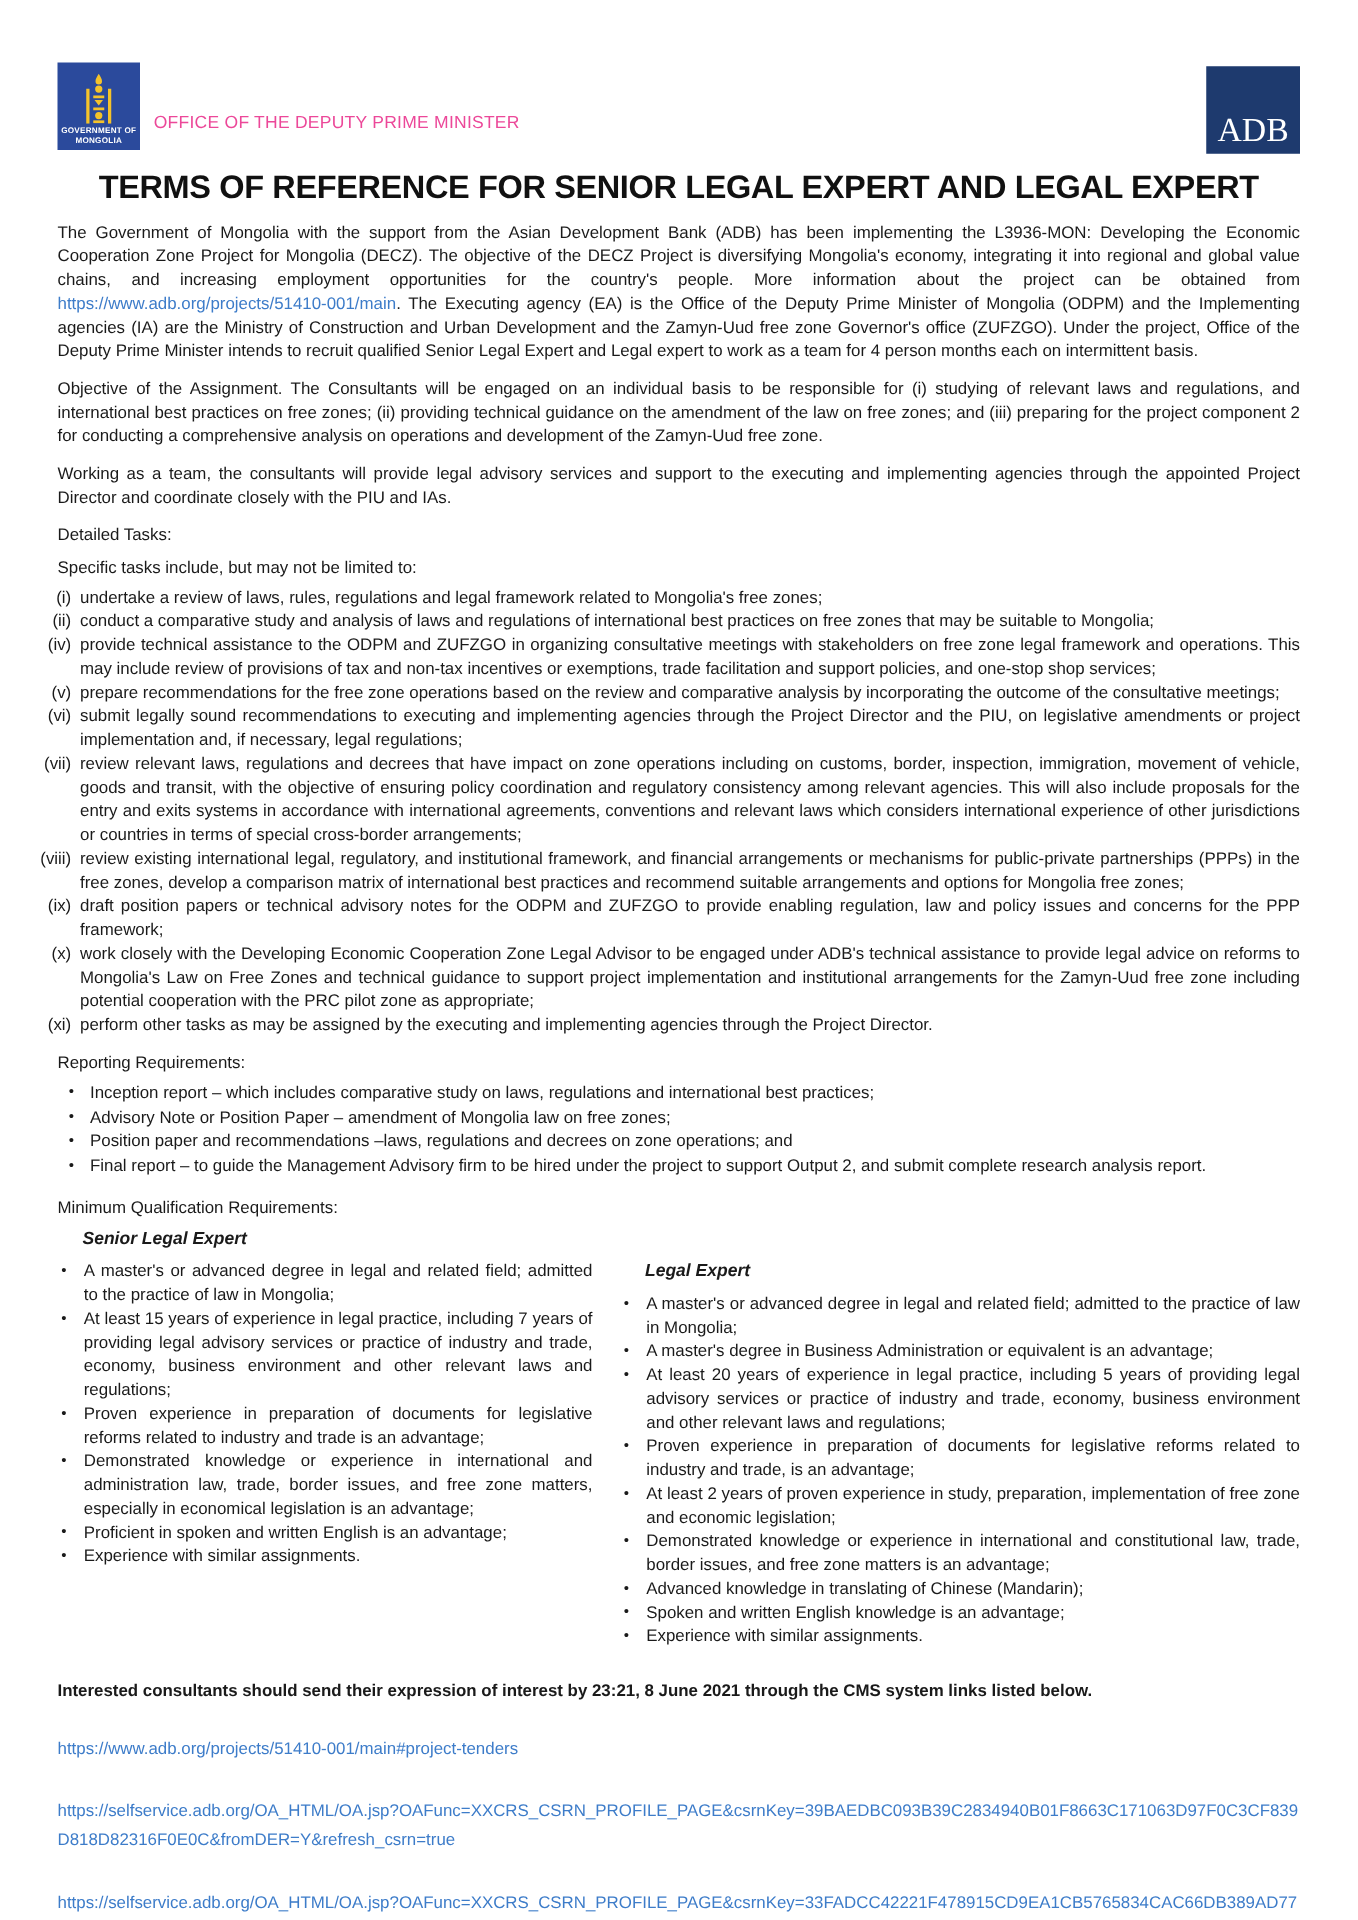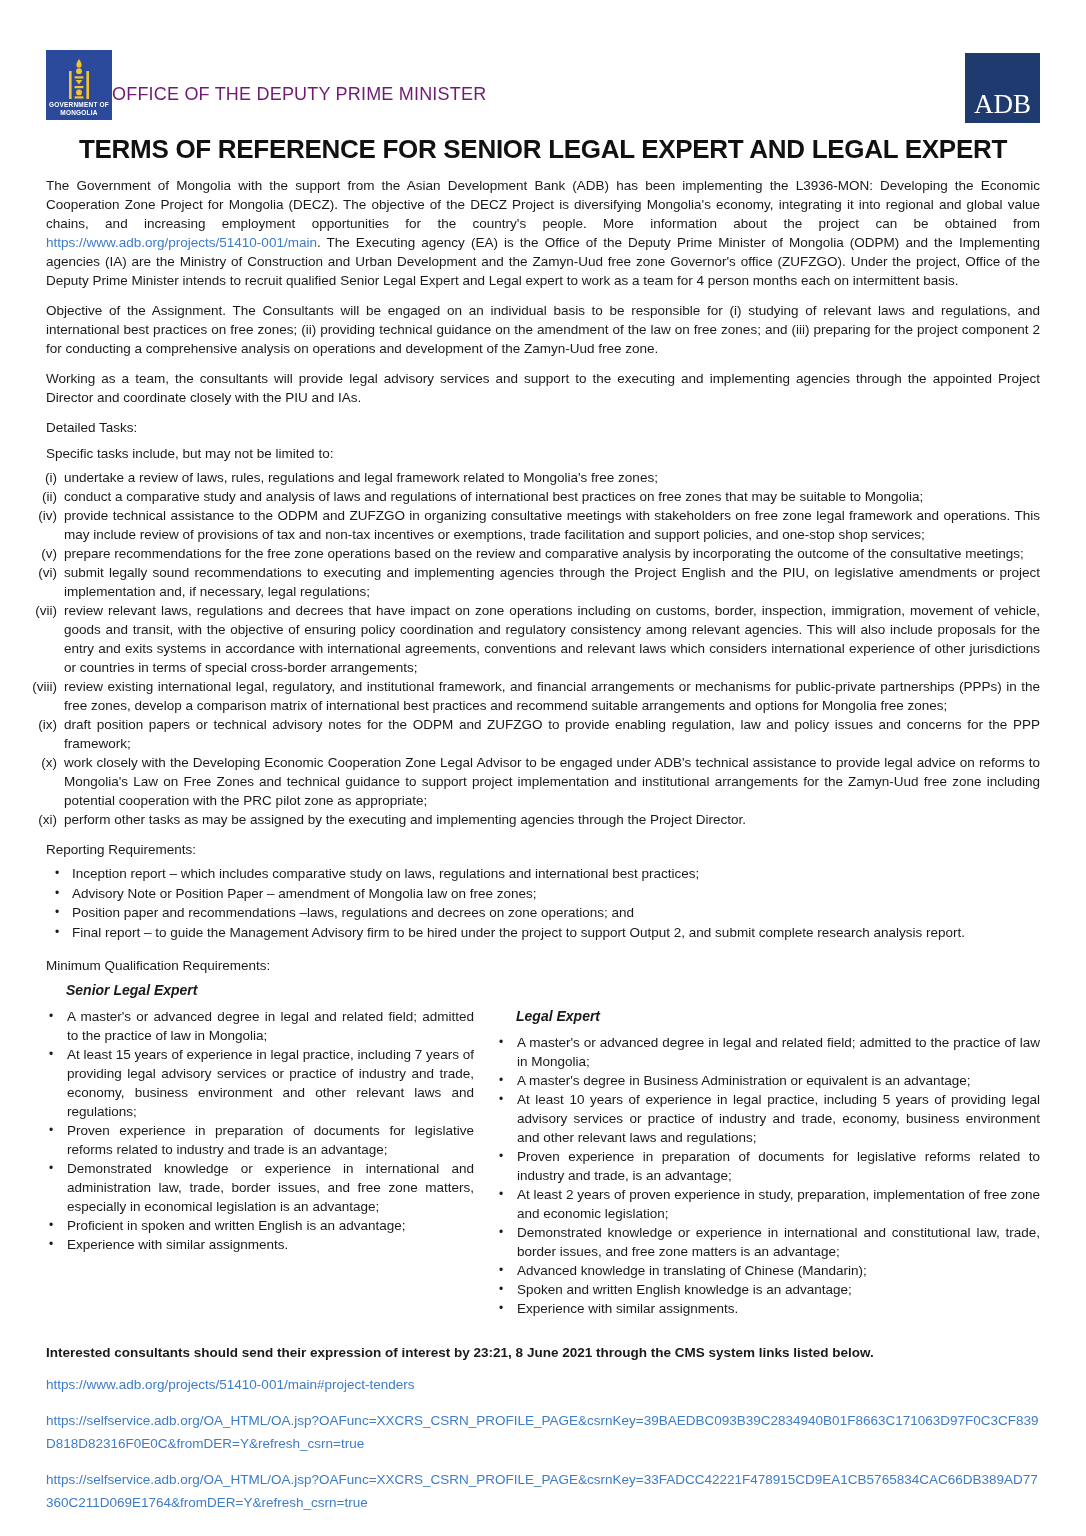--- a/index.html
+++ b/index.html
@@ -34,22 +34,23 @@
   .gov-logo .soyombo { margin-bottom: 2px; }
   .gov-logo-text {
     color: #ffffff;
     font-size: 6.5px;
     font-weight: bold;
     text-align: center;
     line-height: 1.25;
     letter-spacing: 0.2px;
   }
   .office-line {
-    font-size: 18px;
-    color: #701a75;
+    font-size: 14px;
+    color: #ec4899;
+    margin-left: 11px;
     margin-bottom: 15px;
     letter-spacing: 0.2px;
   }
   .adb-logo {
     width: 75px; height: 70px;
     background: #1e3a6e;
     display: flex;
     align-items: flex-end;
     justify-content: center;
     padding-bottom: 5px;
@@ -131,21 +132,21 @@
   .qual-item .txt { flex: 1 1 auto; text-align: justify; }
   
   .cta {
     font-size: 13.5px;
     font-weight: bold;
     margin-top: 27px;
   }
   .link-para {
     font-size: 13.5px;
     line-height: 23px;
-    margin-top: 13px;
+    margin-top: 27px;
     word-break: break-all;
   }
 </style>
 </head>
 <body>
 
 <div class="page">
 
   <div class="header">
     <div class="header-left">
@@ -196,21 +197,21 @@
     <div class="task-item">
         <span class="num">(iv)</span>
         <span class="txt">provide technical assistance to the ODPM and ZUFZGO in organizing consultative meetings with stakeholders on free zone legal framework and operations. This may include review of provisions of tax and non-tax incentives or exemptions, trade facilitation and support policies, and one-stop shop services;</span>
       </div>
     <div class="task-item">
         <span class="num">(v)</span>
         <span class="txt">prepare recommendations for the free zone operations based on the review and comparative analysis by incorporating the outcome of the consultative meetings;</span>
       </div>
     <div class="task-item">
         <span class="num">(vi)</span>
-        <span class="txt">submit legally sound recommendations to executing and implementing agencies through the Project English and the PIU, on legislative amendments or project implementation and, if necessary, legal regulations;</span>
+        <span class="txt">submit legally sound recommendations to executing and implementing agencies through the Project Director and the PIU, on legislative amendments or project implementation and, if necessary, legal regulations;</span>
       </div>
     <div class="task-item">
         <span class="num">(vii)</span>
         <span class="txt">review relevant laws, regulations and decrees that have impact on zone operations including on customs, border, inspection, immigration, movement of vehicle, goods and transit, with the objective of ensuring policy coordination and regulatory consistency among relevant agencies. This will also include proposals for the entry and exits systems in accordance with international agreements, conventions and relevant laws which considers international experience of other jurisdictions or countries in terms of special cross-border arrangements;</span>
       </div>
     <div class="task-item">
         <span class="num">(viii)</span>
         <span class="txt">review existing international legal, regulatory, and institutional framework, and financial arrangements or mechanisms for public-private partnerships (PPPs) in the free zones, develop a comparison matrix of international best practices and recommend suitable arrangements and options for Mongolia free zones;</span>
       </div>
     <div class="task-item">
@@ -282,21 +283,21 @@
       <div class="qual-item">
           <span class="bullet">•</span>
           <span class="txt">A master's or advanced degree in legal and related field; admitted to the practice of law in Mongolia;</span>
         </div>
       <div class="qual-item">
           <span class="bullet">•</span>
           <span class="txt">A master's degree in Business Administration or equivalent is an advantage;</span>
         </div>
       <div class="qual-item">
           <span class="bullet">•</span>
-          <span class="txt">At least 10 years of experience in legal practice, including 5 years of providing legal advisory services or practice of industry and trade, economy, business environment and other relevant laws and regulations;</span>
+          <span class="txt">At least 20 years of experience in legal practice, including 5 years of providing legal advisory services or practice of industry and trade, economy, business environment and other relevant laws and regulations;</span>
         </div>
       <div class="qual-item">
           <span class="bullet">•</span>
           <span class="txt">Proven experience in preparation of documents for legislative reforms related to industry and trade, is an advantage;</span>
         </div>
       <div class="qual-item">
           <span class="bullet">•</span>
           <span class="txt">At least 2 years of proven experience in study, preparation, implementation of free zone and economic legislation;</span>
         </div>
       <div class="qual-item">

